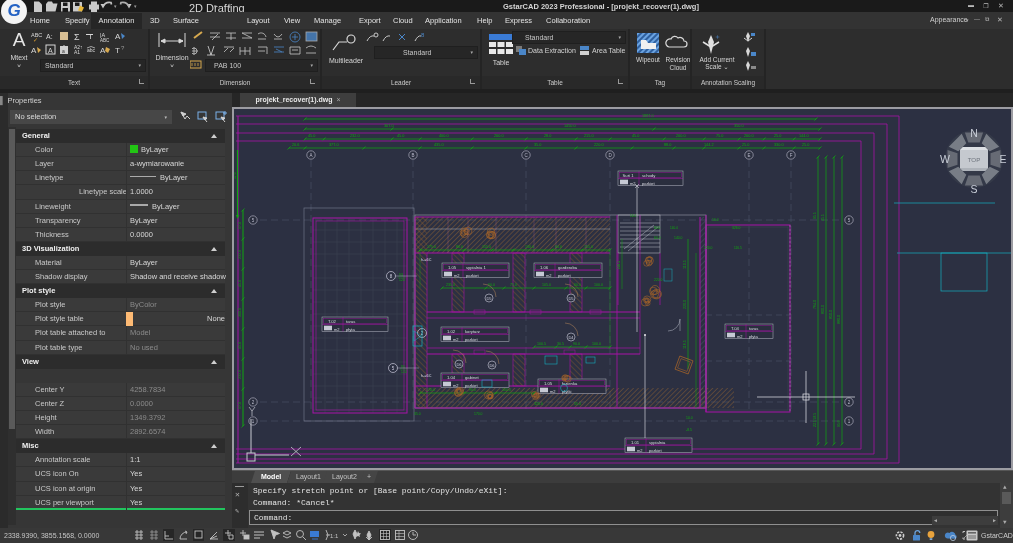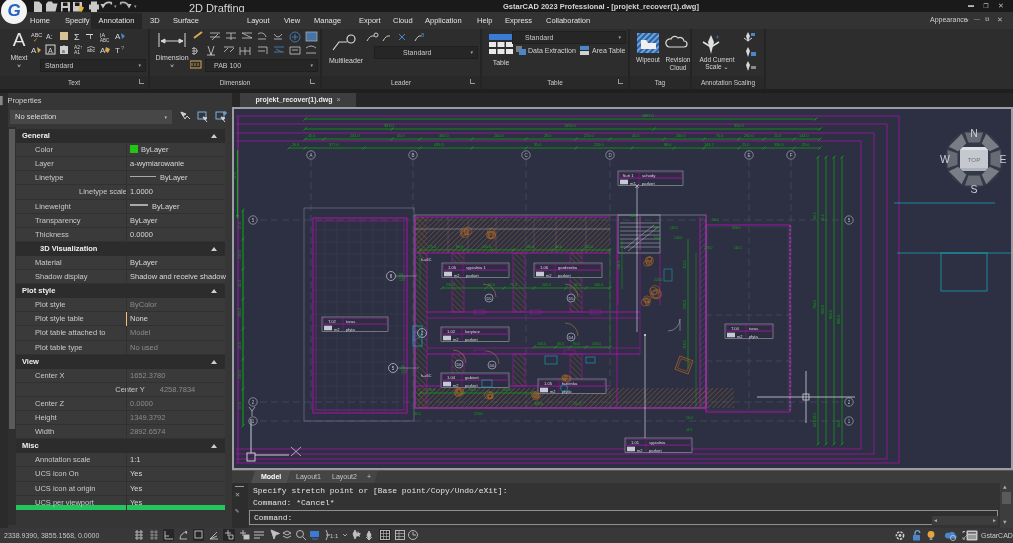--- a/index.html
+++ b/index.html
@@ -256,39 +256,38 @@
 <div class="abs" style="left:8px;top:34px;width:8px;height:398px;background:#2f2f2f;"></div>
 <div class="abs" style="left:9px;top:36px;width:6px;height:300px;background:#5a5a5a;"></div>
 <div class="abs" style="left:16px;top:36.0px;width:209px;height:14.2px;background:#2c2c2c;color:#f0f0f0;font-size:7.5px;font-weight:bold;line-height:14px;"><span style="margin-left:6px;">General</span><span style="position:absolute;right:8px;top:5px;width:0;height:0;border-left:3.5px solid transparent;border-right:3.5px solid transparent;border-bottom:4px solid #cfcfcf;"></span></div>
 <div class="abs" style="left:16px;top:50.1px;width:209px;height:14.2px;background:#3a3a3a;border-bottom:1px solid #313131;color:#c9c9c9;font-size:7.5px;line-height:14px;"><span style="margin-left:19px;">Color</span><span style="position:absolute;left:110px;top:0;width:99px;height:14.2px;border-left:1px solid #313131;padding-left:3px;white-space:nowrap;color:#d8d8d8;"><span style="display:inline-block;width:8px;height:8px;background:#22c514;margin-right:3px;vertical-align:-1px;"></span>ByLayer</span></div>
 <div class="abs" style="left:16px;top:64.2px;width:209px;height:14.2px;background:#3a3a3a;border-bottom:1px solid #313131;color:#c9c9c9;font-size:7.5px;line-height:14px;"><span style="margin-left:19px;text-align:right;">Layer</span><span style="position:absolute;left:110px;top:0;width:99px;height:14.2px;border-left:1px solid #313131;padding-left:3px;white-space:nowrap;color:#d8d8d8;">a-wymiarowanie</span></div>
 <div class="abs" style="left:16px;top:78.3px;width:209px;height:14.2px;background:#3a3a3a;border-bottom:1px solid #313131;color:#c9c9c9;font-size:7.5px;line-height:14px;"><span style="margin-left:19px;">Linetype</span><span style="position:absolute;left:110px;top:0;width:99px;height:14.2px;border-left:1px solid #313131;padding-left:3px;white-space:nowrap;color:#d8d8d8;"><span style="display:inline-block;width:26px;height:1px;background:#aaa;vertical-align:3px;margin-right:4px;"></span>ByLayer</span></div>
 <div class="abs" style="left:16px;top:92.4px;width:209px;height:14.2px;background:#3a3a3a;border-bottom:1px solid #313131;color:#c9c9c9;font-size:7.5px;line-height:14px;"><span style="margin-left:19px;padding-left:44px;">Linetype scale</span><span style="position:absolute;left:110px;top:0;width:99px;height:14.2px;border-left:1px solid #313131;padding-left:3px;white-space:nowrap;color:#d8d8d8;">1.0000</span></div>
 <div class="abs" style="left:16px;top:106.5px;width:209px;height:14.2px;background:#3a3a3a;border-bottom:1px solid #313131;color:#c9c9c9;font-size:7.5px;line-height:14px;"><span style="margin-left:19px;">Lineweight</span><span style="position:absolute;left:110px;top:0;width:99px;height:14.2px;border-left:1px solid #313131;padding-left:3px;white-space:nowrap;color:#d8d8d8;"><span style="display:inline-block;width:18px;height:2px;background:#aaa;vertical-align:3px;margin-right:4px;"></span>ByLayer</span></div>
 <div class="abs" style="left:16px;top:120.6px;width:209px;height:14.2px;background:#3a3a3a;border-bottom:1px solid #313131;color:#c9c9c9;font-size:7.5px;line-height:14px;"><span style="margin-left:19px;">Transparency</span><span style="position:absolute;left:110px;top:0;width:99px;height:14.2px;border-left:1px solid #313131;padding-left:3px;white-space:nowrap;color:#d8d8d8;">ByLayer</span></div>
 <div class="abs" style="left:16px;top:134.7px;width:209px;height:14.2px;background:#3a3a3a;border-bottom:1px solid #313131;color:#c9c9c9;font-size:7.5px;line-height:14px;"><span style="margin-left:19px;">Thickness</span><span style="position:absolute;left:110px;top:0;width:99px;height:14.2px;border-left:1px solid #313131;padding-left:3px;white-space:nowrap;color:#d8d8d8;">0.0000</span></div>
-<div class="abs" style="left:16px;top:148.8px;width:209px;height:14.2px;background:#2c2c2c;color:#f0f0f0;font-size:7.5px;font-weight:bold;line-height:14px;"><span style="margin-left:24px;">3D Visualization</span><span style="position:absolute;right:8px;top:5px;width:0;height:0;border-left:3.5px solid transparent;border-right:3.5px solid transparent;border-bottom:4px solid #cfcfcf;"></span></div>
+<div class="abs" style="left:16px;top:148.8px;width:209px;height:14.2px;background:#2c2c2c;color:#f0f0f0;font-size:7.5px;font-weight:bold;line-height:14px;"><span style="margin-left:6px;">3D Visualization</span><span style="position:absolute;right:8px;top:5px;width:0;height:0;border-left:3.5px solid transparent;border-right:3.5px solid transparent;border-bottom:4px solid #cfcfcf;"></span></div>
 <div class="abs" style="left:16px;top:162.9px;width:209px;height:14.2px;background:#3a3a3a;border-bottom:1px solid #313131;color:#c9c9c9;font-size:7.5px;line-height:14px;"><span style="margin-left:19px;">Material</span><span style="position:absolute;left:110px;top:0;width:99px;height:14.2px;border-left:1px solid #313131;padding-left:3px;white-space:nowrap;color:#d8d8d8;">ByLayer</span></div>
 <div class="abs" style="left:16px;top:177.0px;width:209px;height:14.2px;background:#3a3a3a;border-bottom:1px solid #313131;color:#c9c9c9;font-size:7.5px;line-height:14px;"><span style="margin-left:19px;">Shadow display</span><span style="position:absolute;left:110px;top:0;width:99px;height:14.2px;border-left:1px solid #313131;padding-left:3px;white-space:nowrap;color:#d8d8d8;">Shadow and receive shadow</span></div>
 <div class="abs" style="left:16px;top:191.1px;width:209px;height:14.2px;background:#2c2c2c;color:#f0f0f0;font-size:7.5px;font-weight:bold;line-height:14px;"><span style="margin-left:6px;">Plot style</span><span style="position:absolute;right:8px;top:5px;width:0;height:0;border-left:3.5px solid transparent;border-right:3.5px solid transparent;border-bottom:4px solid #cfcfcf;"></span></div>
 <div class="abs" style="left:16px;top:205.2px;width:209px;height:14.2px;background:#3a3a3a;border-bottom:1px solid #313131;color:#c9c9c9;font-size:7.5px;line-height:14px;"><span style="margin-left:19px;">Plot style</span><span style="position:absolute;left:110px;top:0;width:99px;height:14.2px;border-left:1px solid #313131;padding-left:3px;white-space:nowrap;color:#8b8b8b;">ByColor</span></div>
-<div class="abs" style="left:16px;top:219.3px;width:209px;height:14.2px;background:#3a3a3a;border-bottom:1px solid #313131;color:#c9c9c9;font-size:7.5px;line-height:14px;"><span style="margin-left:19px;">Plot style table</span><span style="position:absolute;left:110px;top:0;width:99px;height:14.2px;border-left:1px solid #fdba74;padding-left:3px;white-space:nowrap;color:#d8d8d8;">None</span></div>
+<div class="abs" style="left:16px;top:219.3px;width:209px;height:14.2px;background:#3a3a3a;border-bottom:1px solid #313131;color:#c9c9c9;font-size:7.5px;line-height:14px;"><span style="margin-left:19px;">Plot style table</span><span style="position:absolute;left:110px;top:0;width:99px;height:14.2px;border-left:7px solid #fdba74;padding-left:3px;white-space:nowrap;color:#d8d8d8;text-align:right;">None</span></div>
 <div class="abs" style="left:16px;top:233.4px;width:209px;height:14.2px;background:#3a3a3a;border-bottom:1px solid #313131;color:#c9c9c9;font-size:7.5px;line-height:14px;"><span style="margin-left:19px;">Plot table attached to</span><span style="position:absolute;left:110px;top:0;width:99px;height:14.2px;border-left:1px solid #313131;padding-left:3px;white-space:nowrap;color:#8b8b8b;">Model</span></div>
 <div class="abs" style="left:16px;top:247.5px;width:209px;height:14.2px;background:#3a3a3a;border-bottom:1px solid #313131;color:#c9c9c9;font-size:7.5px;line-height:14px;"><span style="margin-left:19px;">Plot table type</span><span style="position:absolute;left:110px;top:0;width:99px;height:14.2px;border-left:1px solid #313131;padding-left:3px;white-space:nowrap;color:#8b8b8b;">No used</span></div>
 <div class="abs" style="left:16px;top:261.6px;width:209px;height:14.2px;background:#2c2c2c;color:#f0f0f0;font-size:7.5px;font-weight:bold;line-height:14px;"><span style="margin-left:6px;">View</span><span style="position:absolute;right:8px;top:5px;width:0;height:0;border-left:3.5px solid transparent;border-right:3.5px solid transparent;border-bottom:4px solid #cfcfcf;"></span></div>
-<div class="abs" style="left:16px;top:275.7px;width:209px;height:14.2px;background:#3a3a3a;border-bottom:1px solid #313131;color:#c9c9c9;font-size:7.5px;line-height:14px;"><span style="margin-left:19px;">Center X</span><span style="position:absolute;left:110px;top:0;width:99px;height:14.2px;border-left:1px solid #313131;padding-left:3px;white-space:nowrap;color:#8b8b8b;">1652.3780</span></div>
-<div class="abs" style="left:16px;top:289.8px;width:209px;height:14.2px;background:#3a3a3a;border-bottom:1px solid #313131;color:#c9c9c9;font-size:7.5px;line-height:14px;text-align:center;"><span style="margin-left:19px;">Center Y</span><span style="position:absolute;left:110px;top:0;width:99px;height:14.2px;border-left:1px solid #313131;padding-left:3px;white-space:nowrap;color:#8b8b8b;">4258.7834</span></div>
+<div class="abs" style="left:16px;top:289.8px;width:209px;height:14.2px;background:#3a3a3a;border-bottom:1px solid #313131;color:#c9c9c9;font-size:7.5px;line-height:14px;"><span style="margin-left:19px;">Center Y</span><span style="position:absolute;left:110px;top:0;width:99px;height:14.2px;border-left:1px solid #313131;padding-left:3px;white-space:nowrap;color:#8b8b8b;">4258.7834</span></div>
 <div class="abs" style="left:16px;top:303.9px;width:209px;height:14.2px;background:#3a3a3a;border-bottom:1px solid #313131;color:#c9c9c9;font-size:7.5px;line-height:14px;"><span style="margin-left:19px;">Center Z</span><span style="position:absolute;left:110px;top:0;width:99px;height:14.2px;border-left:1px solid #313131;padding-left:3px;white-space:nowrap;color:#8b8b8b;">0.0000</span></div>
 <div class="abs" style="left:16px;top:318.0px;width:209px;height:14.2px;background:#3a3a3a;border-bottom:1px solid #313131;color:#c9c9c9;font-size:7.5px;line-height:14px;"><span style="margin-left:19px;">Height</span><span style="position:absolute;left:110px;top:0;width:99px;height:14.2px;border-left:1px solid #313131;padding-left:3px;white-space:nowrap;color:#8b8b8b;">1349.3792</span></div>
 <div class="abs" style="left:16px;top:332.1px;width:209px;height:14.2px;background:#3a3a3a;border-bottom:1px solid #313131;color:#c9c9c9;font-size:7.5px;line-height:14px;"><span style="margin-left:19px;">Width</span><span style="position:absolute;left:110px;top:0;width:99px;height:14.2px;border-left:1px solid #313131;padding-left:3px;white-space:nowrap;color:#8b8b8b;">2892.6574</span></div>
 <div class="abs" style="left:16px;top:346.2px;width:209px;height:14.2px;background:#2c2c2c;color:#f0f0f0;font-size:7.5px;font-weight:bold;line-height:14px;"><span style="margin-left:6px;">Misc</span><span style="position:absolute;right:8px;top:5px;width:0;height:0;border-left:3.5px solid transparent;border-right:3.5px solid transparent;border-bottom:4px solid #cfcfcf;"></span></div>
 <div class="abs" style="left:16px;top:360.3px;width:209px;height:14.2px;background:#3a3a3a;border-bottom:1px solid #313131;color:#c9c9c9;font-size:7.5px;line-height:14px;"><span style="margin-left:19px;">Annotation scale</span><span style="position:absolute;left:110px;top:0;width:99px;height:14.2px;border-left:1px solid #313131;padding-left:3px;white-space:nowrap;color:#d8d8d8;">1:1</span></div>
 <div class="abs" style="left:16px;top:374.4px;width:209px;height:14.2px;background:#3a3a3a;border-bottom:1px solid #313131;color:#c9c9c9;font-size:7.5px;line-height:14px;"><span style="margin-left:19px;">UCS icon On</span><span style="position:absolute;left:110px;top:0;width:99px;height:14.2px;border-left:1px solid #313131;padding-left:3px;white-space:nowrap;color:#d8d8d8;">Yes</span></div>
 <div class="abs" style="left:16px;top:388.5px;width:209px;height:14.2px;background:#3a3a3a;border-bottom:1px solid #313131;color:#c9c9c9;font-size:7.5px;line-height:14px;"><span style="margin-left:19px;">UCS icon at origin</span><span style="position:absolute;left:110px;top:0;width:99px;height:14.2px;border-left:1px solid #313131;padding-left:3px;white-space:nowrap;color:#d8d8d8;">Yes</span></div>
-<div class="abs" style="left:16px;top:402.6px;width:209px;height:14.2px;background:#3a3a3a;border-bottom:5px solid #22c55e;color:#c9c9c9;font-size:7.5px;line-height:14px;"><span style="margin-left:19px;">UCS per viewport</span><span style="position:absolute;left:110px;top:0;width:99px;height:14.2px;border-left:1px solid #313131;padding-left:3px;white-space:nowrap;color:#d8d8d8;">Yes</span></div>
+<div class="abs" style="left:16px;top:402.6px;width:209px;height:14.2px;background:#3a3a3a;border-bottom:2px solid #22c55e;color:#c9c9c9;font-size:7.5px;line-height:14px;"><span style="margin-left:19px;">UCS per viewport</span><span style="position:absolute;left:110px;top:0;width:99px;height:14.2px;border-left:1px solid #313131;padding-left:3px;white-space:nowrap;color:#d8d8d8;">Yes</span></div>
 </div>
 
 <div class="abs" style="left:232px;top:93px;width:781px;height:14px;background:#262626;">
   <div class="abs" style="left:8px;top:0;width:116px;height:14px;background:#3e3e3e;color:#e9e9e9;font-size:7px;font-weight:bold;line-height:14px;text-align:center;">projekt_recover(1).dwg&nbsp;&nbsp;<span style="color:#aaa;font-weight:normal;">×</span></div>
 </div>
 
 <div class="abs" style="left:232px;top:107px;width:781px;height:363px;background:#9c9ca2;">
   <div class="abs" id="canvasbox" style="left:2px;top:2px;width:777px;height:359px;background:#2c3042;"><svg width="777" height="359" viewBox="0 0 777 359">
           <defs>
 <pattern id="ho" width="3.5" height="3.5" patternUnits="userSpaceOnUse" patternTransform="rotate(45)">

